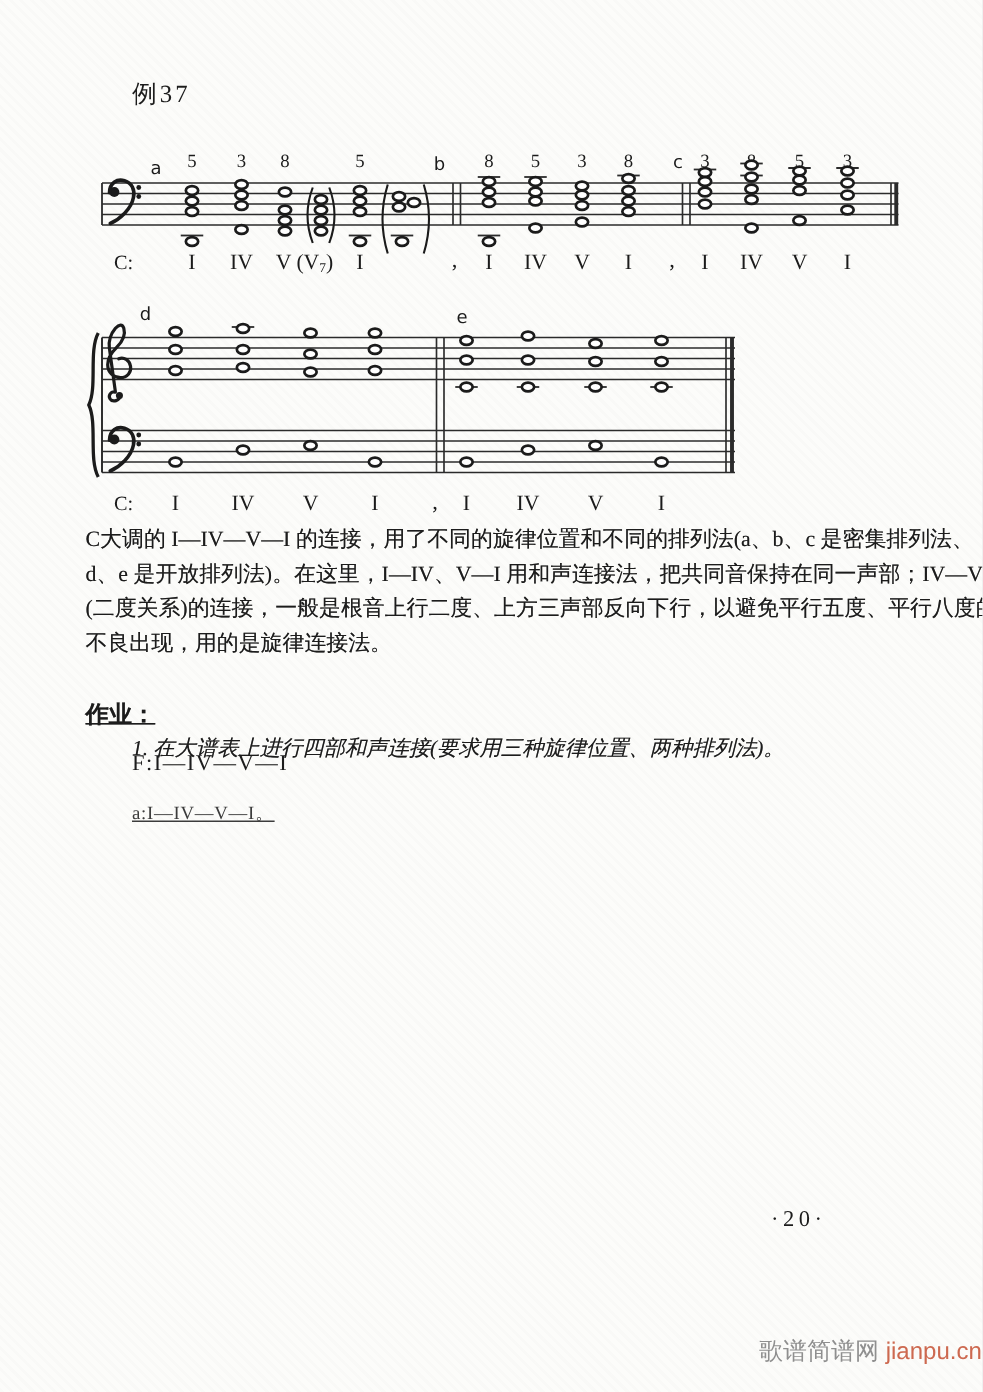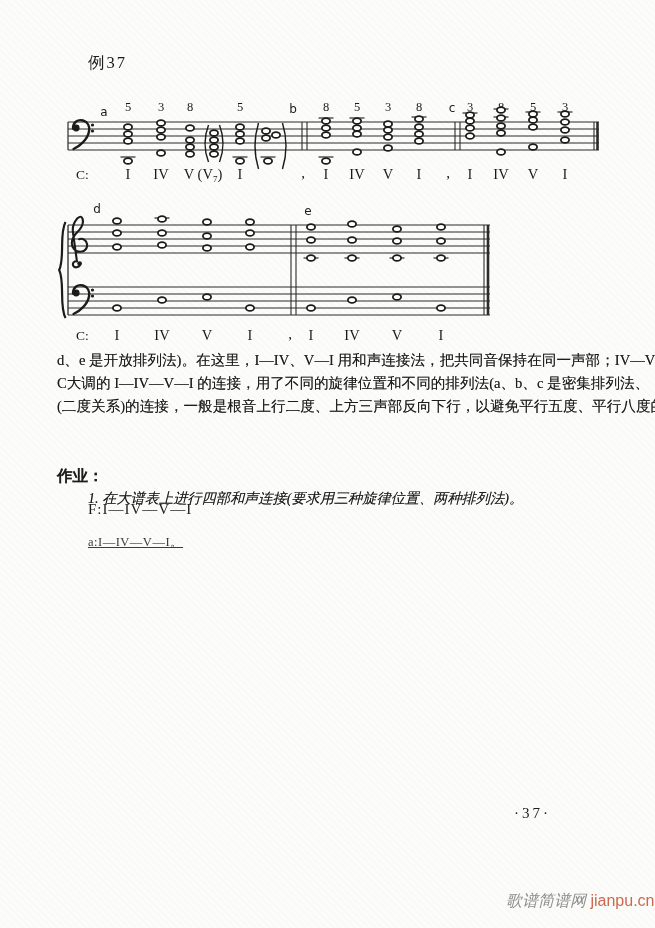--- a/index.html
+++ b/index.html
@@ -10,29 +10,29 @@
     font-family:"Liberation Serif","DejaVu Serif",serif;
     color:#1c1c1c;overflow:hidden;
   }
   .example-label{position:absolute;left:88px;top:52px;font-size:16.5px;letter-spacing:2px;}
   .score-svg{position:absolute;left:0;top:0;}
   .para{position:absolute;left:57px;top:349px;width:556px;font-size:14.6px;line-height:23px;
         white-space:nowrap;text-shadow:0 0 0.4px rgba(15,15,15,0.55);}
   .para .line{height:23px;}
   .para .indent{padding-left:30px;}
   .hw-head{position:absolute;left:57px;top:466px;font-size:15.5px;font-weight:bold;
-           text-shadow:0 0 0.4px rgba(15,15,15,0.6);}
+           text-shadow:0 0 0.4px rgba(15,15,15,0.6);text-decoration:underline;}
   .hw-item1{position:absolute;left:88px;top:489px;font-size:14.2px;font-style:italic;
             text-shadow:0 0 0.4px rgba(15,15,15,0.5);white-space:nowrap;text-align:right;}
   .hw-item2{position:absolute;left:88px;top:501px;font-size:15px;letter-spacing:1px;}
   .hw-item3{position:absolute;left:88px;top:534px;font-size:12.5px;color:#3c3c3c;letter-spacing:0.5px;text-decoration:underline;}
   .page-number{position:absolute;left:514px;top:805px;font-size:15px;letter-spacing:3px;}
   .watermark{position:absolute;left:506px;top:891px;font-size:16px;
              font-family:"Liberation Sans","DejaVu Sans",sans-serif;white-space:nowrap;}
-  .watermark .site{color:#8f8f8f;font-style:italic;}
+  .watermark .site{color:#8f8f8f;}
   .watermark .url{color:#cd6950;}
 </style>
 </head>
 <body>
 
 <div class="page">
 
   <div class="example-label">例37</div>
 
   <svg class="score-svg" width="655" height="346" viewBox="0 0 655 346">
@@ -286,31 +286,32 @@
             <ellipse cx="441" cy="241" rx="4.1" ry="2.9" fill="#fff" stroke="#1b1b1b" stroke-width="1.8"></ellipse>
             <ellipse cx="441" cy="258" rx="4.1" ry="2.9" fill="#fff" stroke="#1b1b1b" stroke-width="1.8"></ellipse>
             <ellipse cx="441" cy="308" rx="4.1" ry="2.9" fill="#fff" stroke="#1b1b1b" stroke-width="1.8"></ellipse>
             <text x="441" y="340" font-size="14.5" fill="#1b1b1b" font-family="&quot;Liberation Serif&quot;,&quot;DejaVu Serif&quot;,serif" text-anchor="middle">I</text>
           </g>
         </g>
       </g>
     </svg>
 
   <div class="para">
+    <div class="line">C大调的 I—IV—V—I 的连接，用了不同的旋律位置和不同的排列法(a、b、c 是密集排列法、</div>
     <div class="line">d、e 是开放排列法)。在这里，I—IV、V—I 用和声连接法，把共同音保持在同一声部；IV—V</div>
-    <div class="line">C大调的 I—IV—V—I 的连接，用了不同的旋律位置和不同的排列法(a、b、c 是密集排列法、</div>
     <div class="line">(二度关系)的连接，一般是根音上行二度、上方三声部反向下行，以避免平行五度、平行八度的</div>
+    <div class="line">不良出现，用的是旋律连接法。</div>
   </div>
 
   <div class="hw-head">作业：</div>
   <div class="hw-item1">1. 在大谱表上进行四部和声连接(要求用三种旋律位置、两种排列法)。</div>
   <div class="hw-item2">F:I—IV—V—I</div>
   <div class="hw-item3">a:I—IV—V—I。</div>
 
-  <div class="page-number">·37·</div>
+  <div class="page-number">·20·</div>
 
   <div class="watermark">
     <span class="site">歌谱简谱网</span>
     <span> </span>
     <span class="url">jianpu.cn</span>
   </div>
 
 </div>
 
 </body></html>

